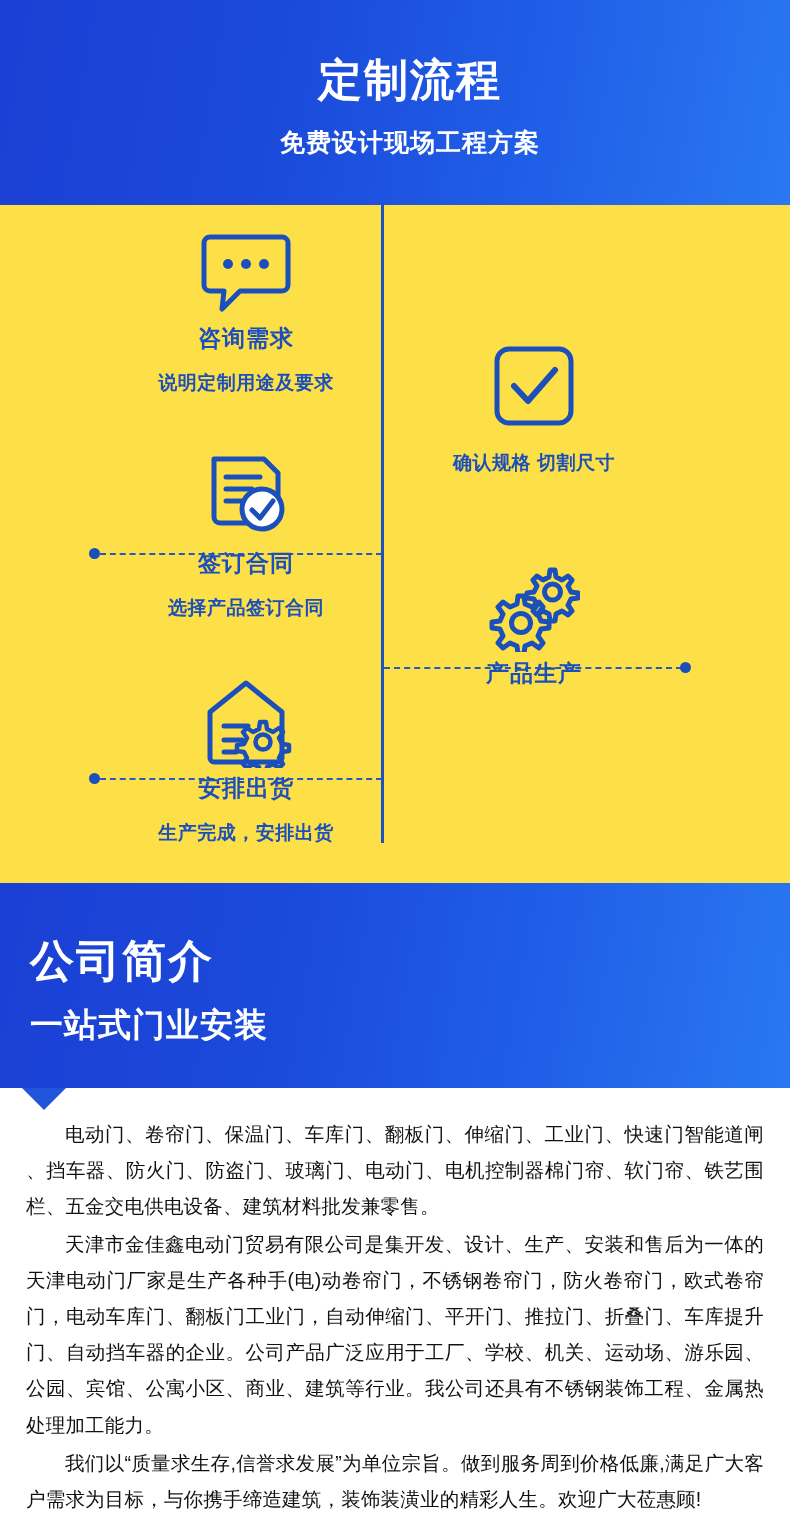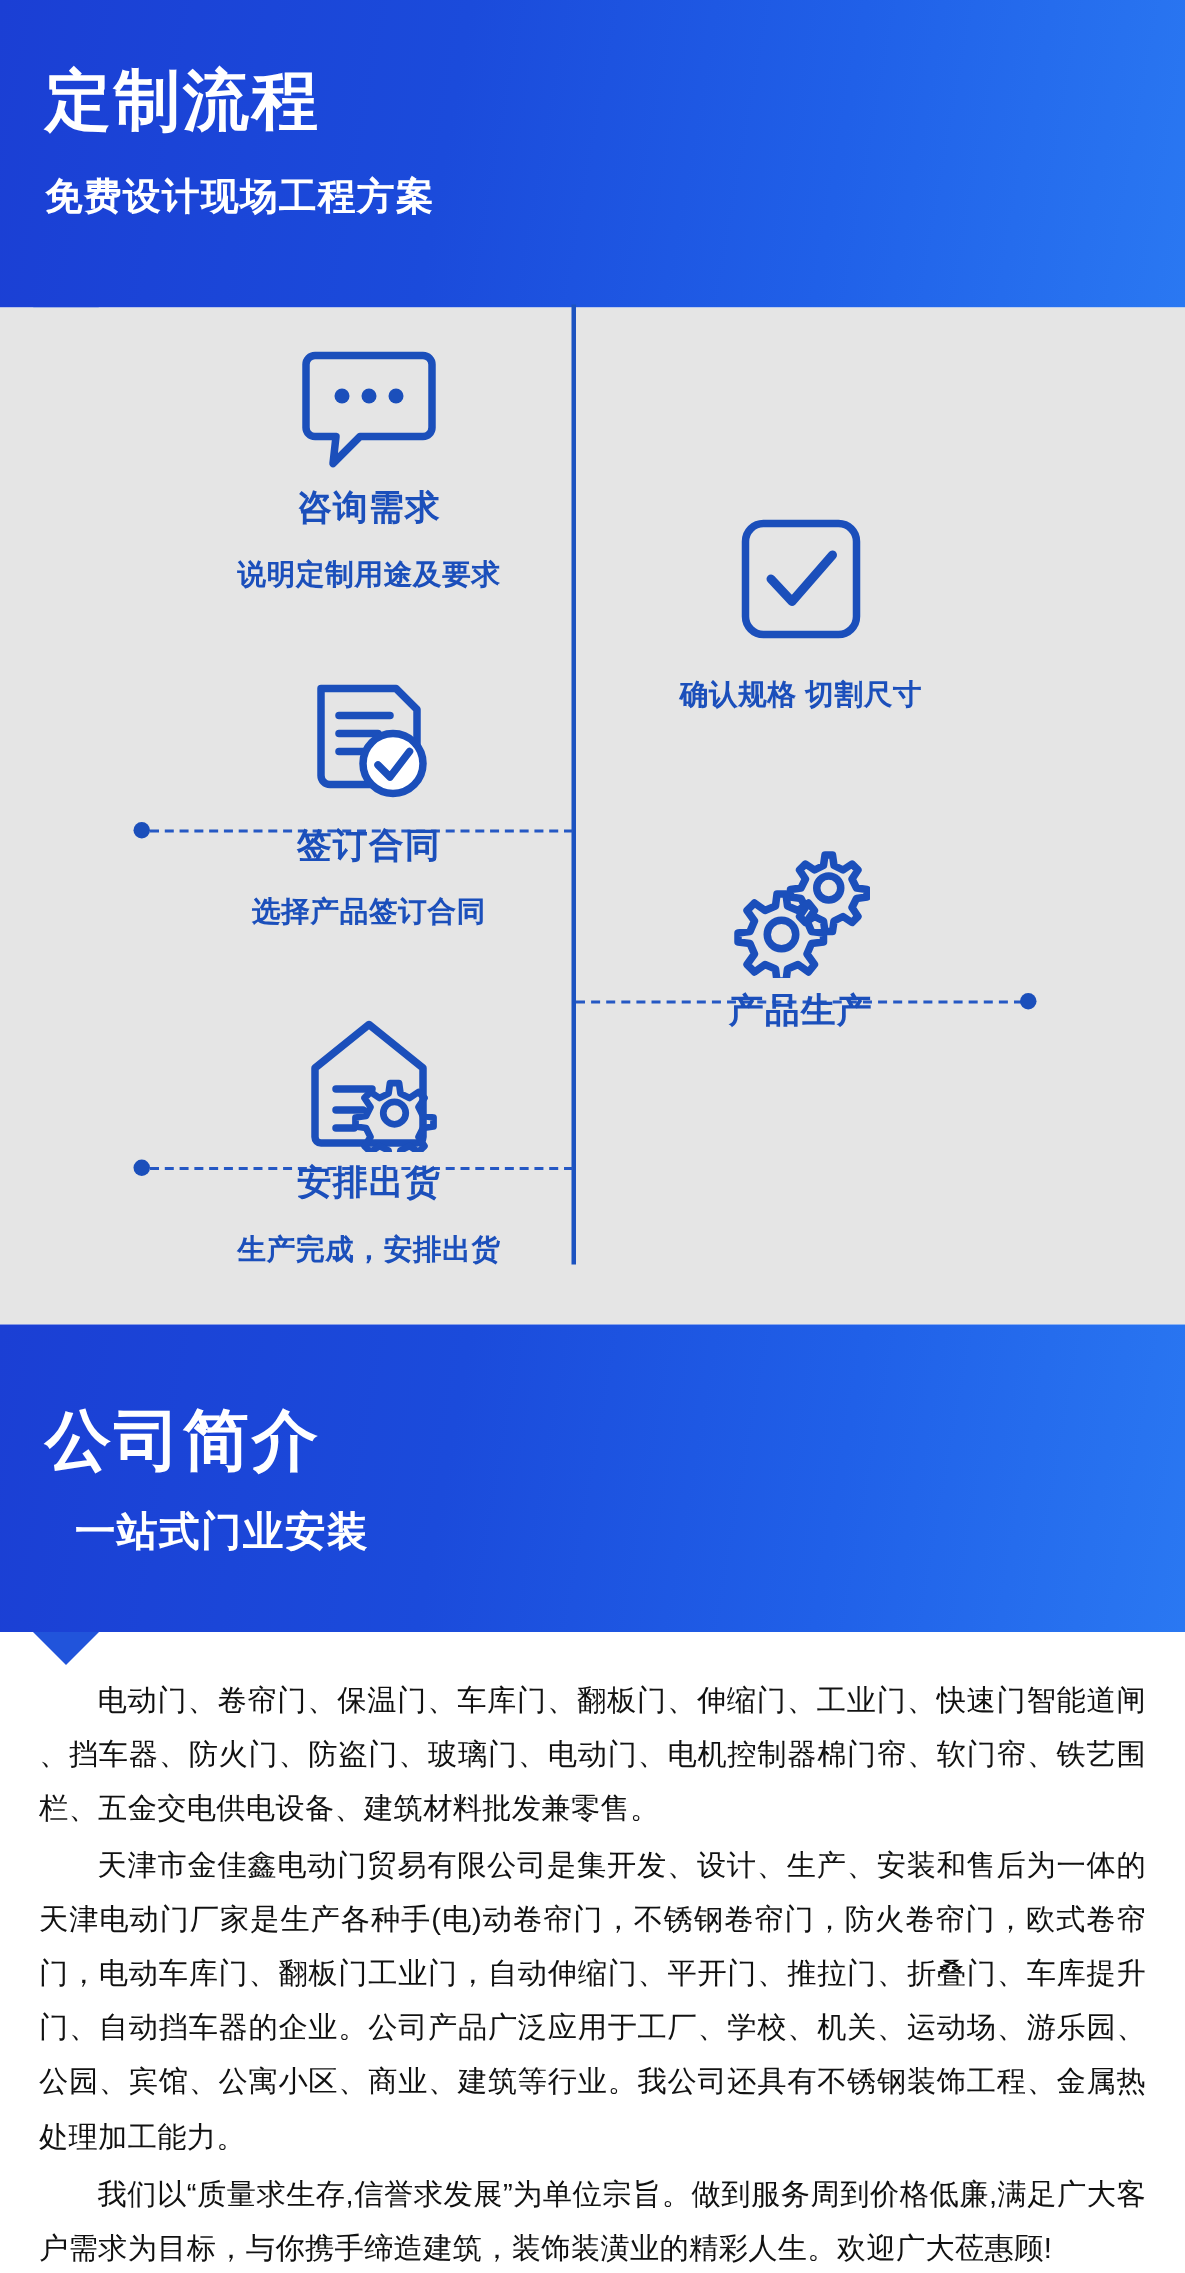--- a/index.html
+++ b/index.html
@@ -41,32 +41,32 @@
     position: absolute;
     left: 22px;
     bottom: -22px;
     width: 0; height: 0;
     border-left: 22px solid transparent;
     border-right: 22px solid transparent;
     border-top: 22px solid #2154db;
   }
 
   #banner1 { height: 205px; }
-  #banner1 .banner-inner { padding-top: 44px; }
+  #banner1 .banner-inner { padding-top: 56px; text-align: center; }
   #banner2 { height: 205px; }
   #banner2 .banner-inner { padding-top: 54px; }
   #banner2 .banner-title { font-size: 44px; }
-  #banner2 .banner-sub { margin-top: 18px; font-size: 27px; margin-left: 20px; }
+  #banner2 .banner-sub { margin-top: 18px; font-size: 33px; }
 
   
   .flow {
     position: relative;
     width: 790px;
     height: 678px;
-    background: #e5e5e5;
+    background: #fde047;
   }
   .spine {
     position: absolute;
     left: 381px;
     top: 228px;
     width: 3px;
     height: 638px;
     transform: translateY(-2px);
     background: #1b52c0;
   }

